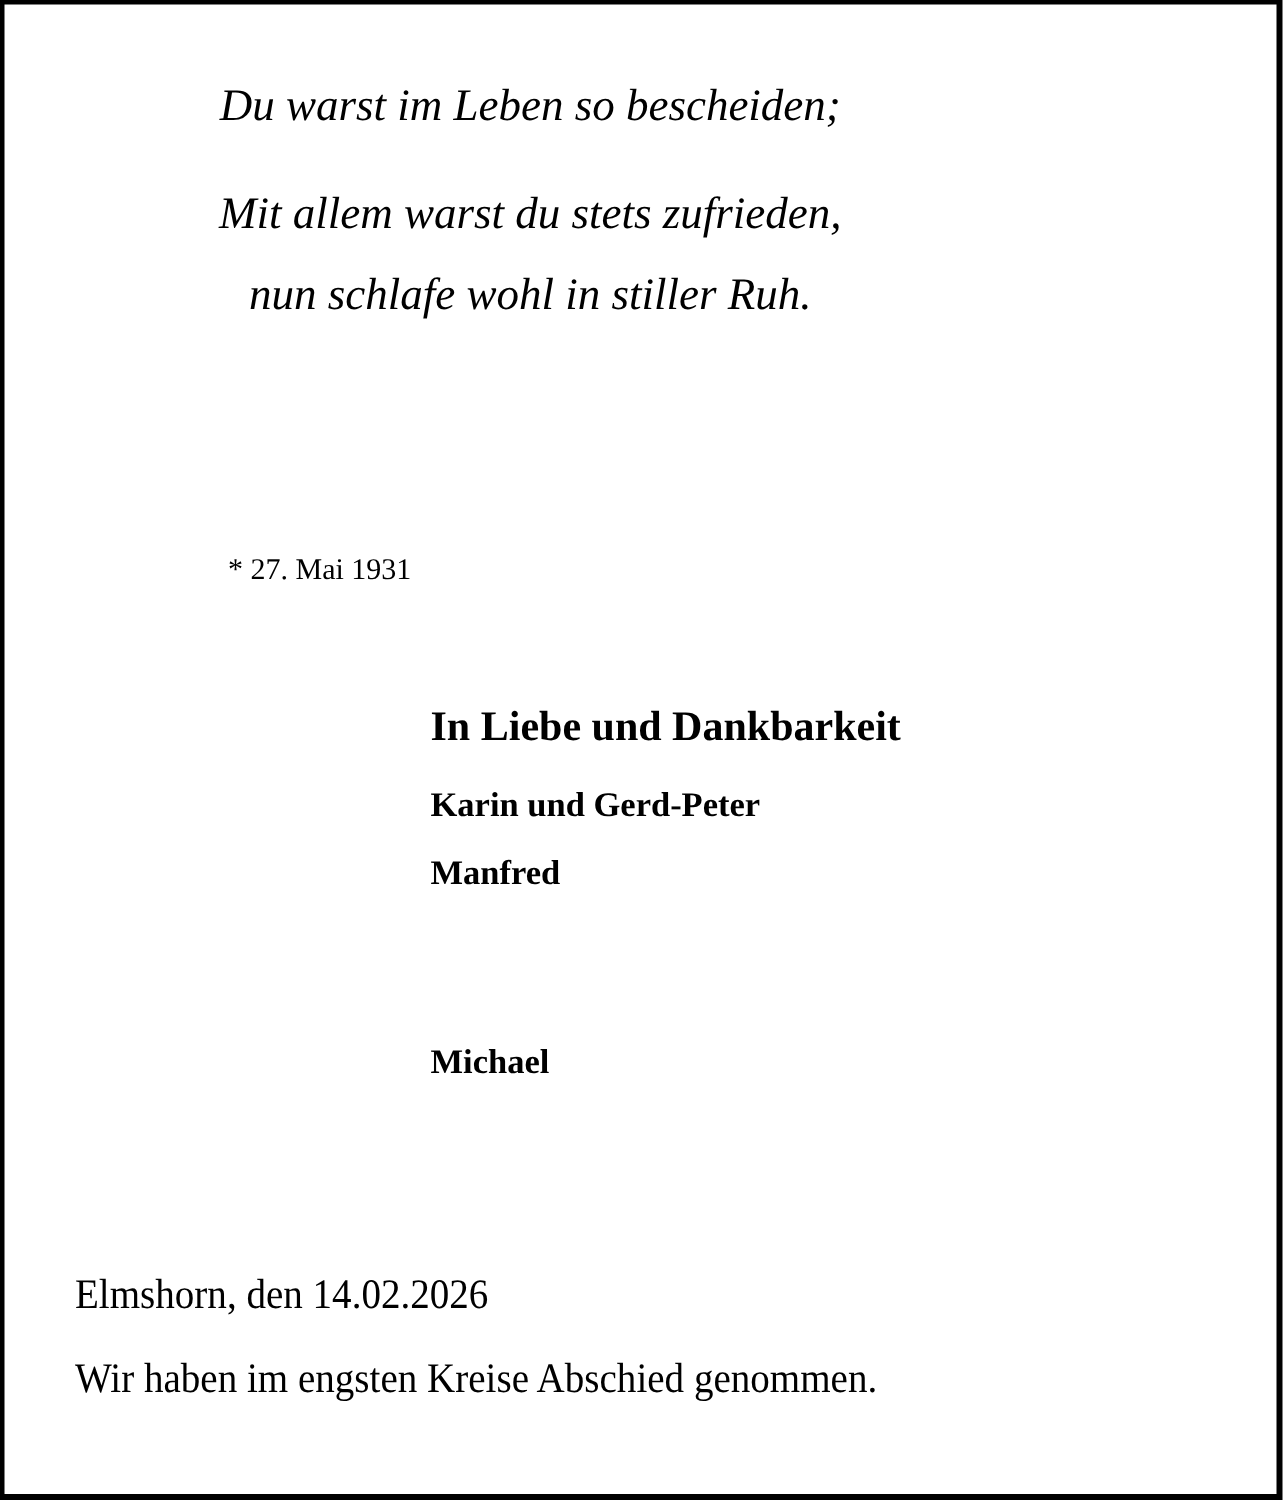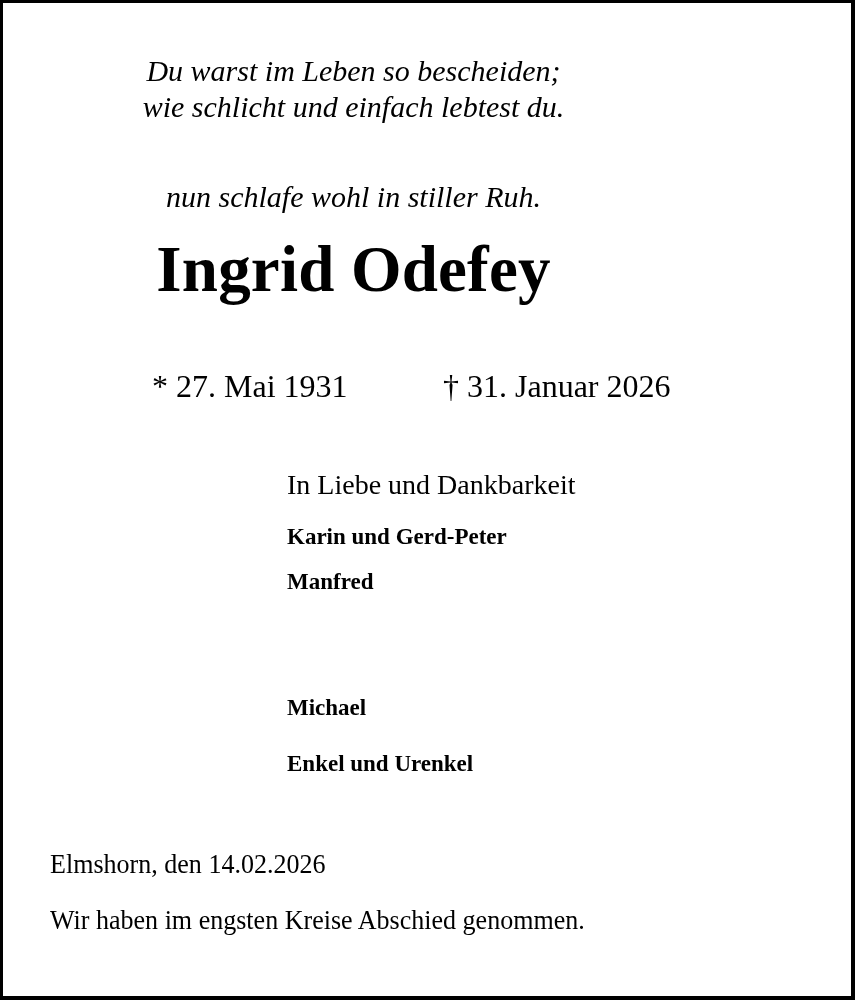--- a/index.html
+++ b/index.html
@@ -10,43 +10,40 @@
       border-top: 3px solid #000; border-left: 3px solid #000;
       border-right: 4px solid #000; border-bottom: 4px solid #000;
       background: #fff; color: #000;
       font-family: "Liberation Serif", "DejaVu Serif", serif;
     }
     .abs { position: absolute; white-space: nowrap; line-height: 1; }
     .center { left: 0; width: 701px; text-align: center; }
     .poem { font-style: italic; font-size: 30px; }
     .title { font-weight: bold; font-size: 65px; letter-spacing: 0.2px; }
     .maiden { font-size: 27px; }
-    .date { font-size: 32px; }
-    .thanks { font-size: 28px; left: 284px; }
+    .date { font-size: 20px; }
+    .thanks { font-size: 28px; left: 284px; font-weight: bold; }
     .name { font-size: 23px; font-weight: bold; left: 284px; }
     .footer { font-size: 28px; left: 47px; transform-origin: left top; transform: scaleX(0.93); }
   </style>
 </head>
 <body>
 
 <div class="card">
 
   <div class="abs center poem" style="top:53px;">Du warst im Leben so bescheiden;</div>
-  <div class="abs center poem" style="top:89px;">wie schlicht und einfach lebtest du.</div>
+  <div class="abs center poem" style="top:125px;">Mit allem warst du stets zufrieden,</div>
   <div class="abs center poem" style="top:179px;">nun schlafe wohl in stiller Ruh.</div>
 
-  <div class="abs center title" style="top:234px;">Ingrid Odefey</div>
 
 
   <div class="abs date" style="top:367px; left:149px;">* 27. Mai 1931</div>
-  <div class="abs date" style="top:367px; left:440px;">† 31. Januar 2026</div>
 
   <div class="abs thanks" style="top:468px;">In Liebe und Dankbarkeit</div>
 
   <div class="abs name" style="top:522px;">Karin und Gerd-Peter</div>
   <div class="abs name" style="top:567px;">Manfred</div>
   <div class="abs name" style="top:657px;margin-top:36px;">Michael</div>
-  <div class="abs name" style="top:749px;">Enkel und Urenkel</div>
 
   <div class="abs footer" style="top:847px;">Elmshorn, den 14.02.2026</div>
   <div class="abs footer" style="top:903px;">Wir haben im engsten Kreise Abschied genommen.</div>
 
 </div>
 
 </body></html>

